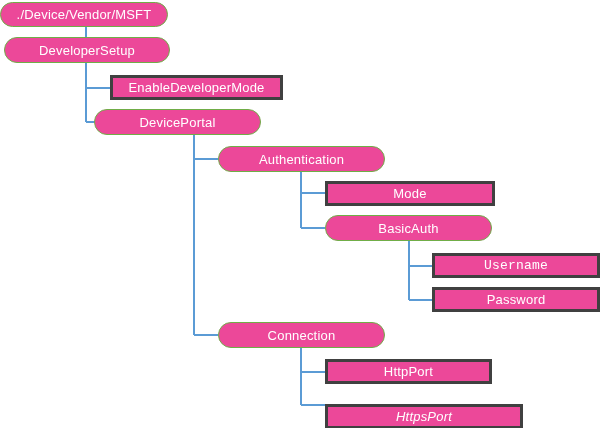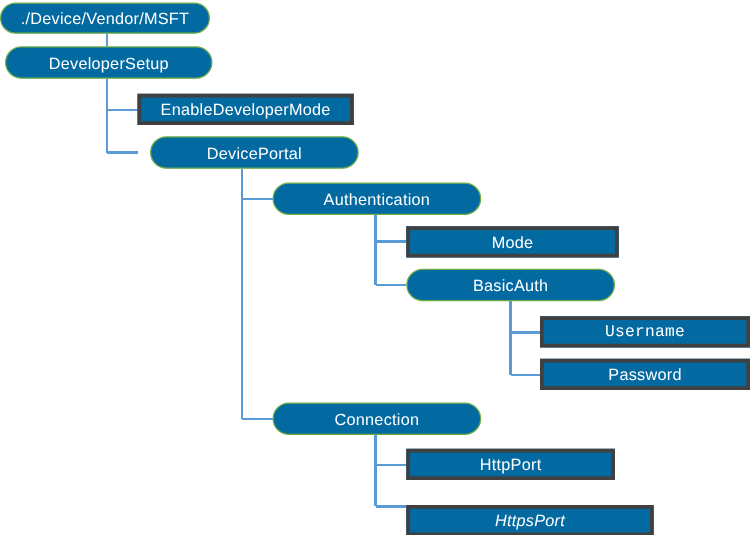--- a/index.html
+++ b/index.html
@@ -22,21 +22,21 @@
     position: absolute;
     left: 0;
     top: 0;
     width: 601px;
     height: 428px;
     pointer-events: none;
   }
   .node {
     position: absolute;
     box-sizing: border-box;
-    background: #0369a1;
+    background: #ec4899;
     color: #ffffff;
     font-size: 13px;
     line-height: 1;
     display: flex;
     align-items: center;
     justify-content: center;
     text-align: center;
     white-space: nowrap;
     letter-spacing: 0.2px;
     z-index: 2;
@@ -101,21 +101,21 @@
   </div>
 
   <div class="node branch" style="left: 4px; top: 37px; width: 166px; height: 26px; border-radius: 13px; text-align: right;">
     <span class="node-label">DeveloperSetup</span>
   </div>
 
   <div class="node leaf" style="left: 110px; top: 75px; width: 173px; height: 25px;">
     <span class="node-label">EnableDeveloperMode</span>
   </div>
 
-  <div class="node branch" style="left: 120px; top: 109px; width: 167px; height: 26px; border-radius: 13px;">
+  <div class="node branch" style="left: 94px; top: 109px; width: 167px; height: 26px; border-radius: 13px;">
     <span class="node-label">DevicePortal</span>
   </div>
 
   <div class="node branch" style="left: 218px; top: 146px; width: 167px; height: 26px; border-radius: 13px;">
     <span class="node-label">Authentication</span>
   </div>
 
   <div class="node leaf" style="left: 325px; top: 181px; width: 170px; height: 25px;">
     <span class="node-label">Mode</span>
   </div>

